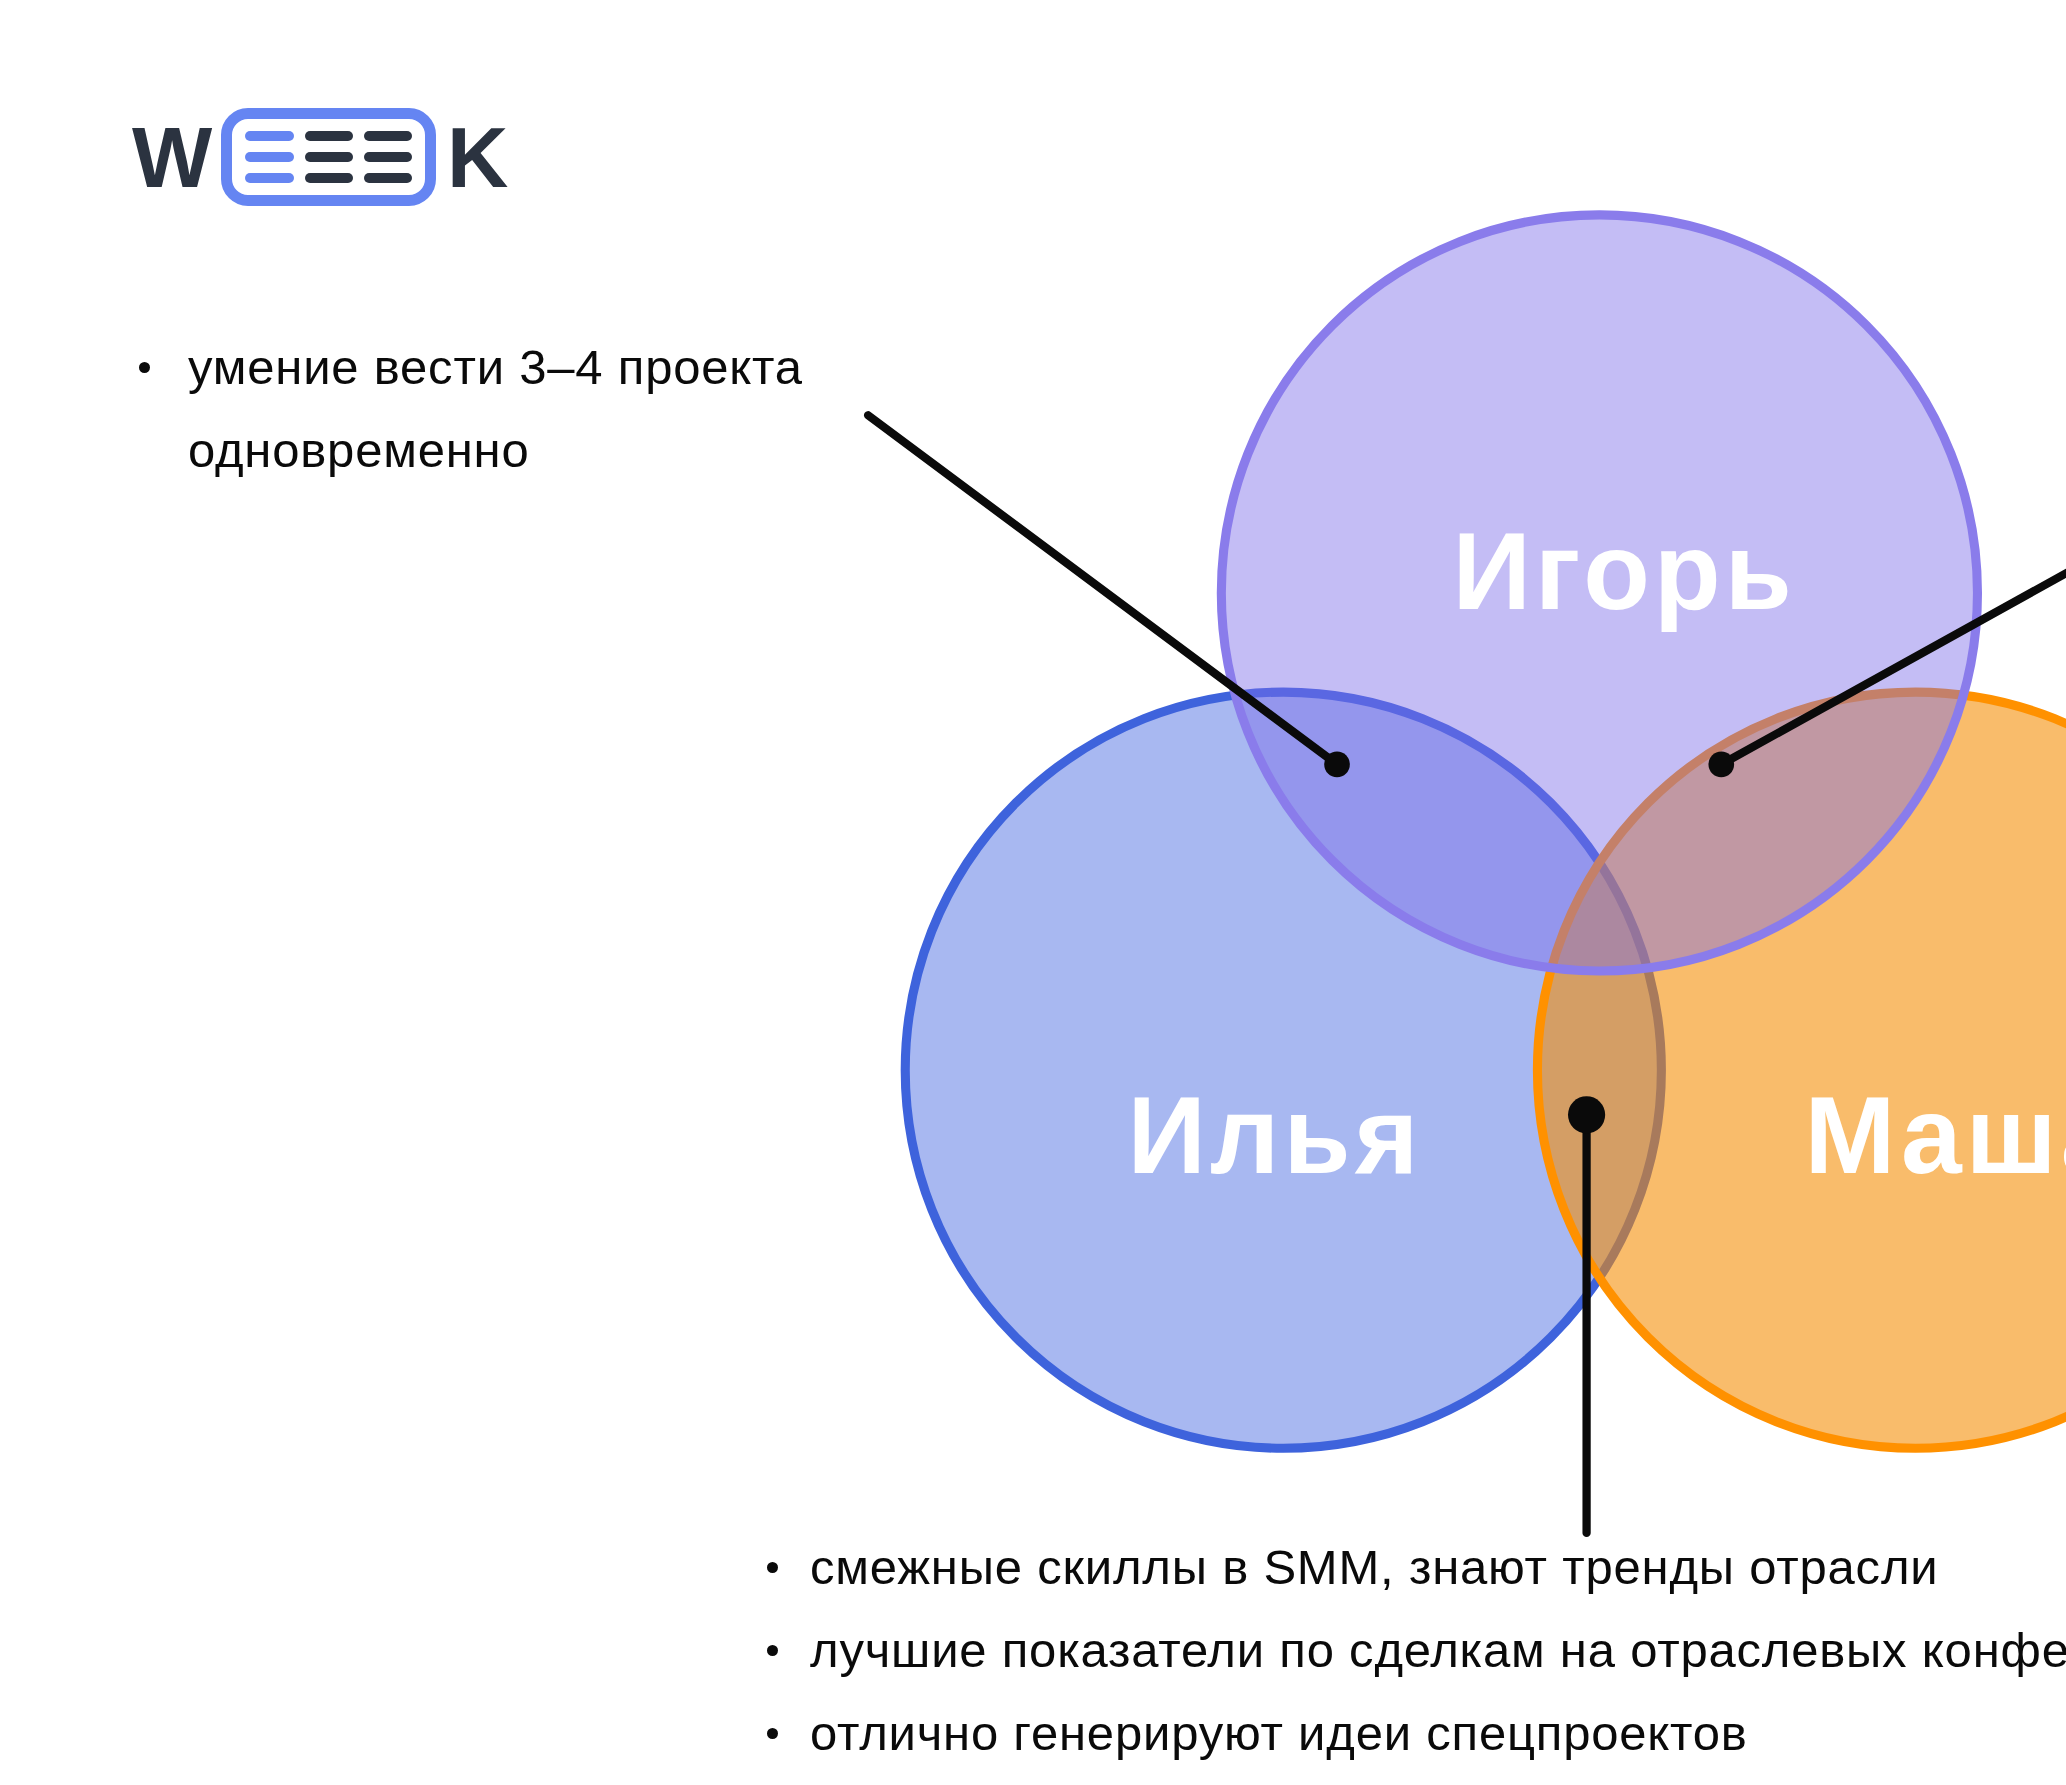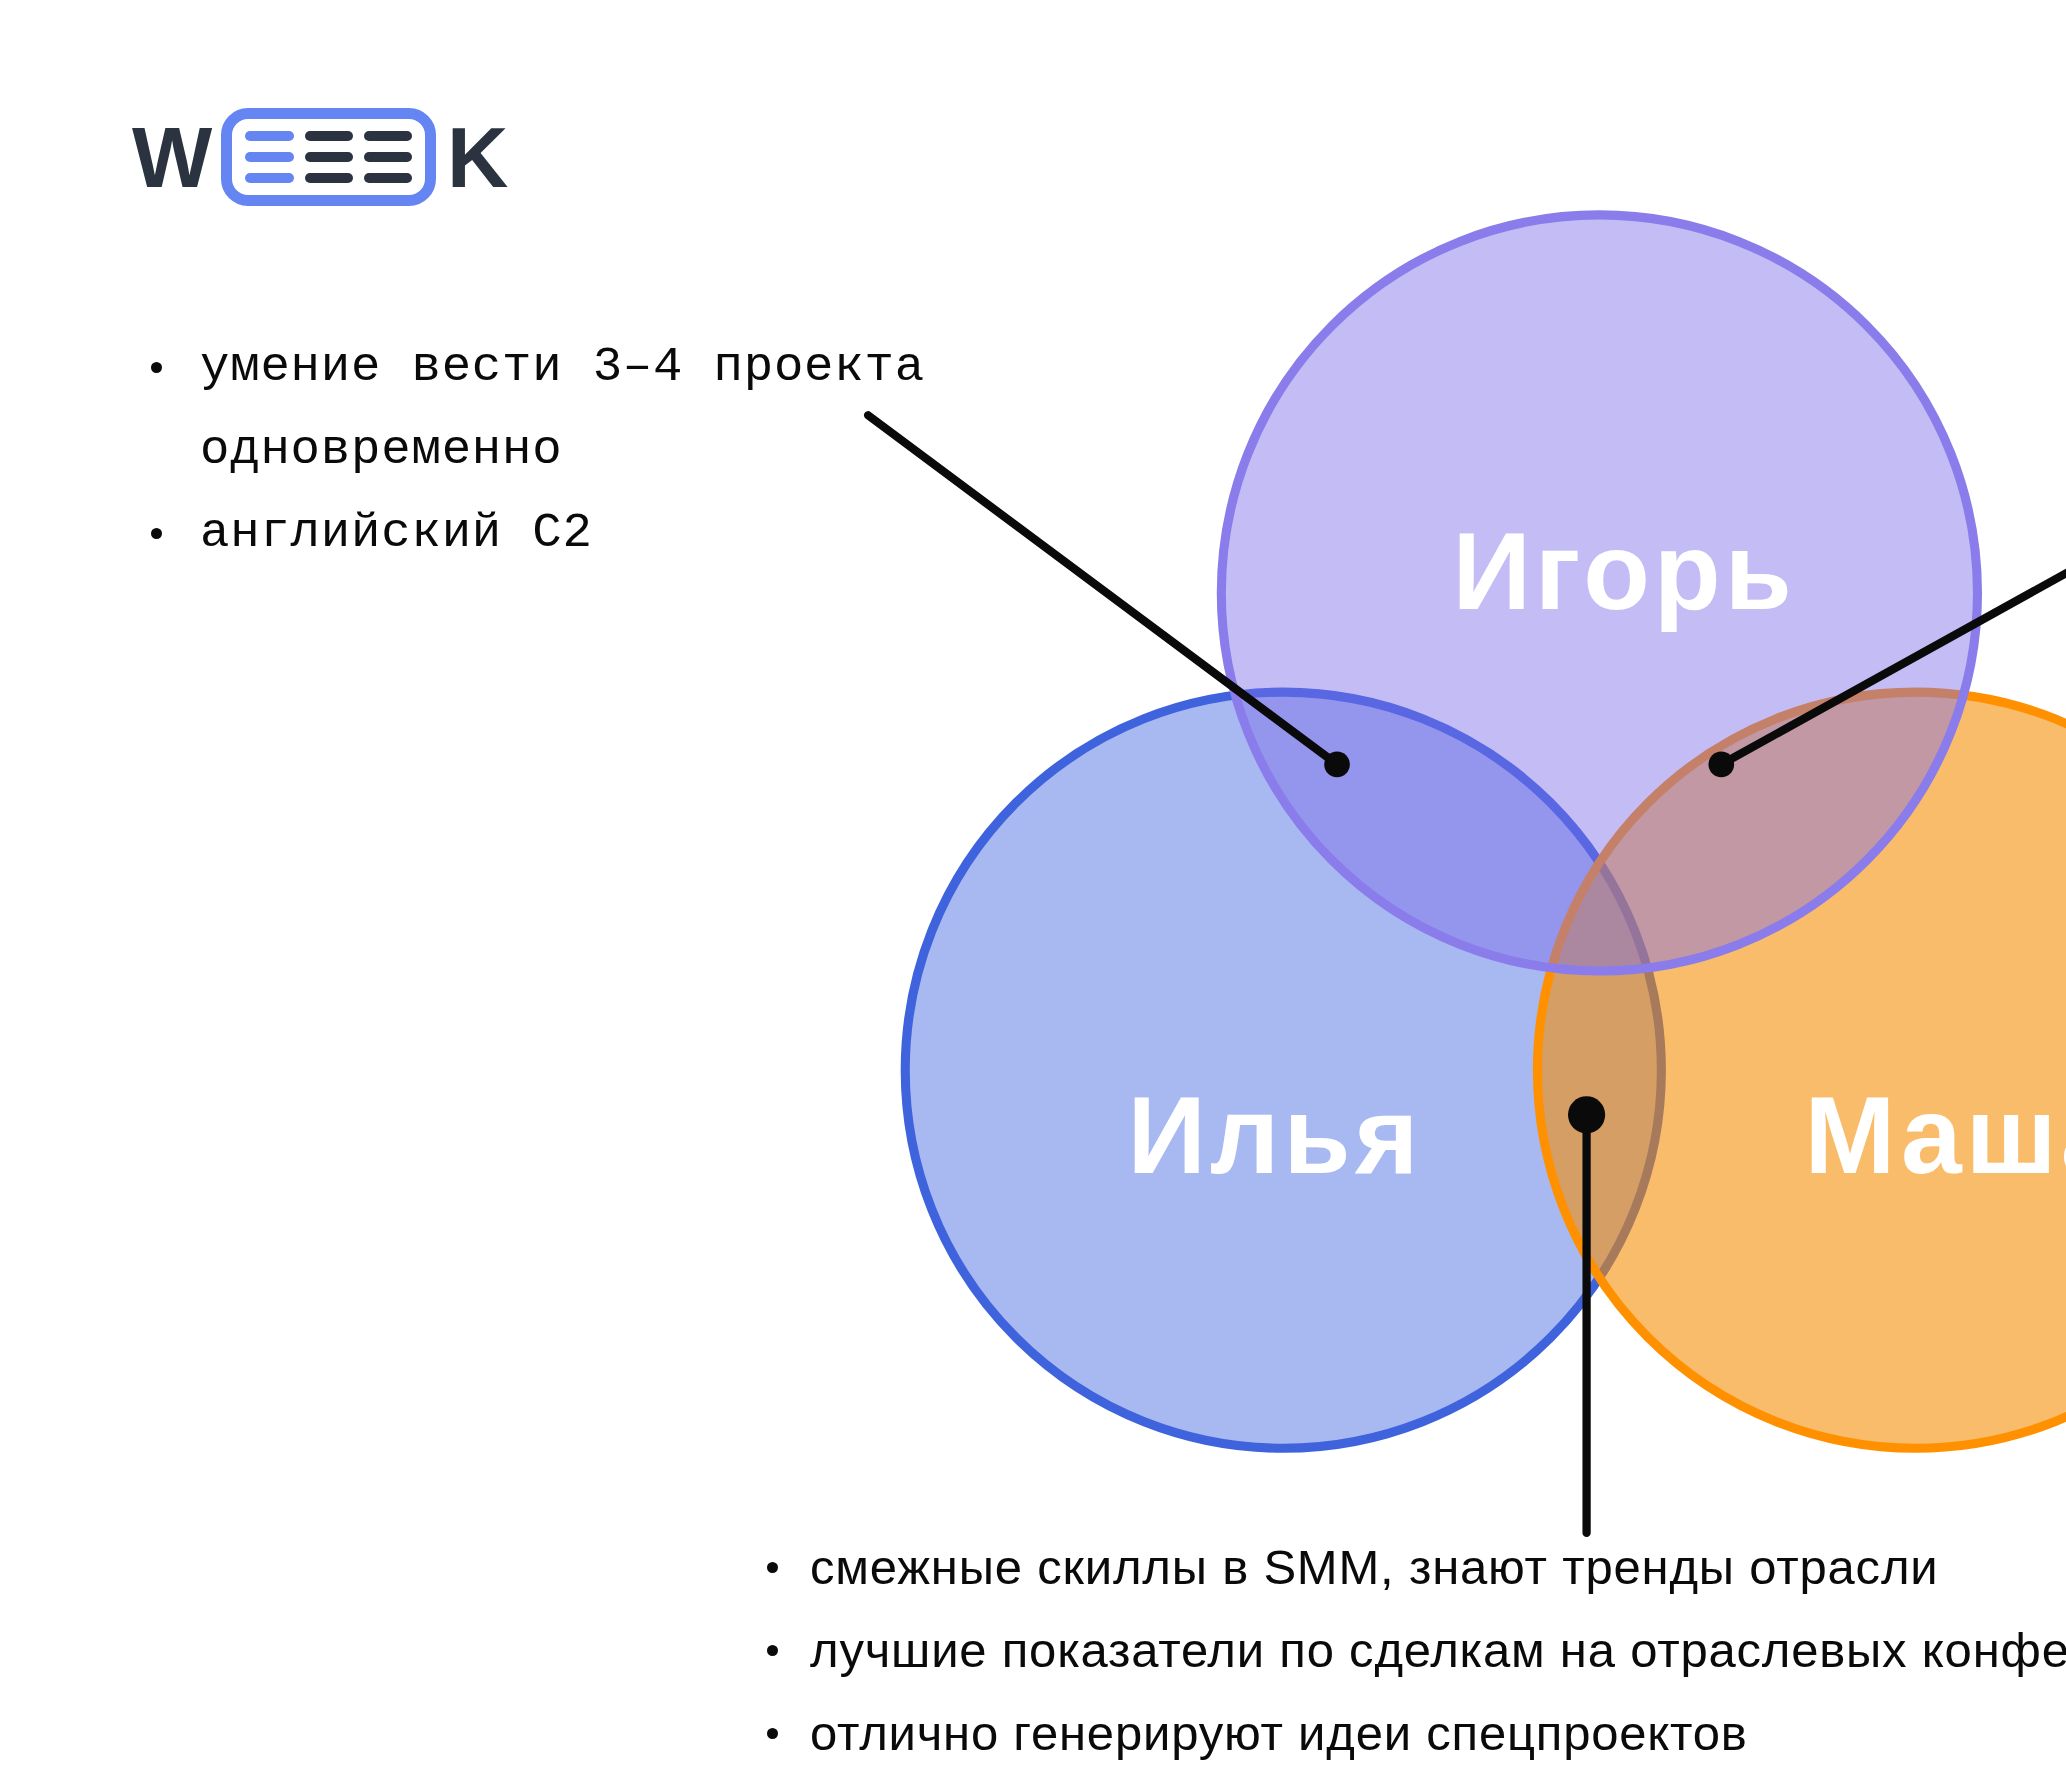--- a/index.html
+++ b/index.html
@@ -31,21 +31,21 @@
   }
 
   
   .list{position:absolute;list-style:none;margin:0;padding:0;
         font-size:49px;line-height:83px;letter-spacing:0.8px;color:#0a0a0a;}
   .list li{position:relative;white-space:pre-line;}
   .list li::before{
     content:"";position:absolute;left:2.5px;top:36px;
     width:11px;height:11px;border-radius:50%;background:#0a0a0a;
   }
-  .list-left{left:148px;top:326px;width:950px;font-family:Liberation Mono, monospace;}
+  .list-left{left:136px;top:326px;width:950px;}
   .list-left li{padding-left:52px;}
   .list-bottom{left:764px;top:1526px;width:1984px;}
   .list-bottom li{padding-left:46px;}
 </style>
 </head>
 <body>
 
 <div class="canvas">
 
   <div class="logo">
@@ -81,21 +81,20 @@
     <circle cx="3839" cy="2698" r="45" fill="#0a0a0a"></circle>
 
     <text x="3930" y="1473" text-anchor="middle" class="circle-label">Игорь</text>
     <text x="3085" y="2838" text-anchor="middle" class="circle-label">Илья</text>
     <text x="4755" y="2838" text-anchor="middle" class="circle-label">Маша</text>
   </svg>
 
   <ul class="list list-left">
     <li>умение вести 3–4 проекта
 одновременно</li>
-    <li>английский C2</li>
   </ul>
 
   <ul class="list list-bottom">
     <li>смежные скиллы в SMM, знают тренды отрасли</li>
     <li>лучшие показатели по сделкам на отраслевых конференциях</li>
     <li>отлично генерируют идеи спецпроектов</li>
   </ul>
 
 </div>
 

